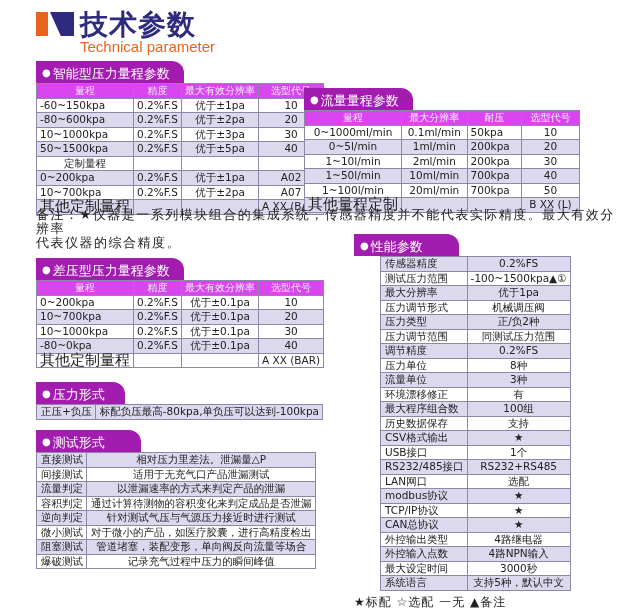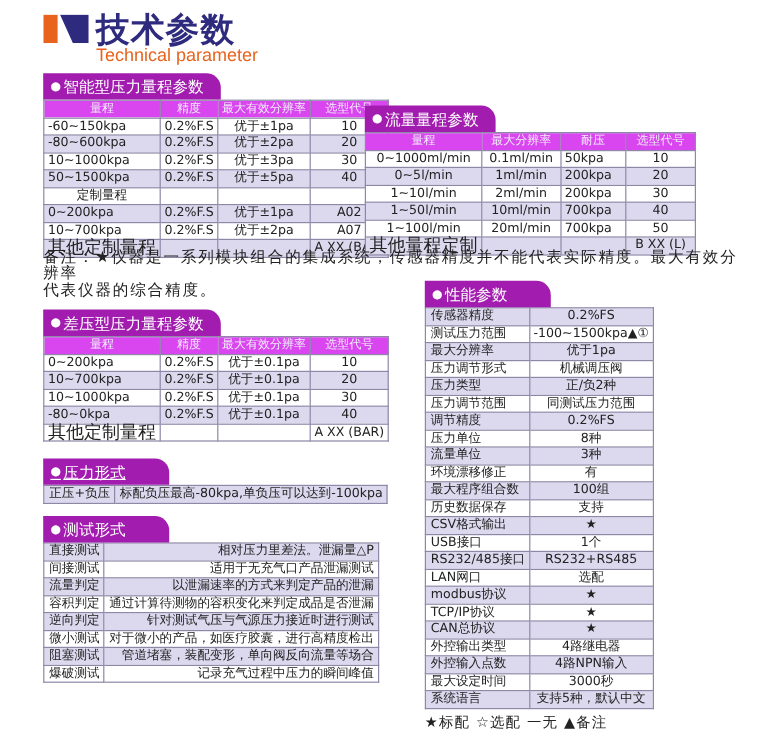--- a/index.html
+++ b/index.html
@@ -19,21 +19,21 @@
 
   table { border-collapse: collapse; font-size: 10.5px; }
   td, th { border: 1px solid #8e87a8; height: 14.5px; padding: 0 3px; white-space: nowrap; text-align: center; font-weight: normal; line-height: 13px; }
   th { background: #d946ef; color: #f0eef8; font-size: 10px; }
   tr.alt td { background: #dcd8ee; }
   tr.plain td { background: #ffffff; }
   td.left { text-align: left; }
   td.small { font-size: 15px; text-align: center; }
 
   .note { position: absolute; font-size: 13px; line-height: 14px; color: #222; letter-spacing: 1.5px; }
-  .wide-table td { text-align: right; padding-left: 4px; }
+  .wide-table td { text-align: center; padding-left: 4px; }
   .perf-table td:first-child { text-align: left; padding-left: 4px; }
 </style>
 </head>
 <body>
 
 <div class="title-block">
   <div class="logo">
     <div class="orange2"></div>
     <div class="navy"></div>
   </div>
@@ -220,21 +220,21 @@
           <td class="small">其他定制量程</td>
           <td></td>
           <td></td>
           <td>A XX (BAR)</td>
         </tr>
     </tbody>
   </table>
 </div>
 
 <div class="section" style="left:36px; top:382px;">
-  <div class="tab" style="padding-right:36px;text-decoration:underline;"><span class="dot">●</span><span>压力形式</span></div>
+  <div class="tab" style="padding-right:20px;"><span class="dot">●</span><span>压力形式</span></div>
   <table class="wide-table" style="width:272px;">
     <colgroup>
         <col style="width:50px">
         <col style="width:222px">
       </colgroup>
     <tbody>
       <tr class="alt">
           <td>正压+负压</td>
           <td style="text-align:left">标配负压最高-80kpa,单负压可以达到-100kpa</td>
         </tr>
@@ -281,21 +281,21 @@
       <tr class="plain">
           <td>爆破测试</td>
           <td>记录充气过程中压力的瞬间峰值</td>
         </tr>
     </tbody>
   </table>
 </div>
 
 <div class="section" style="left:354px; top:234px;">
   <div class="tab" style="padding-right:36px;"><span class="dot">●</span><span>性能参数</span></div>
-  <table class="perf-table" style="width:186px;">
+  <table class="perf-table" style="width:186px;margin-left:26px;">
     <colgroup>
         <col style="width:92px">
         <col style="width:134px">
       </colgroup>
     <tbody>
       <tr class="alt">
           <td>传感器精度</td>
           <td>0.2%FS</td>
         </tr>
       <tr class="plain">

